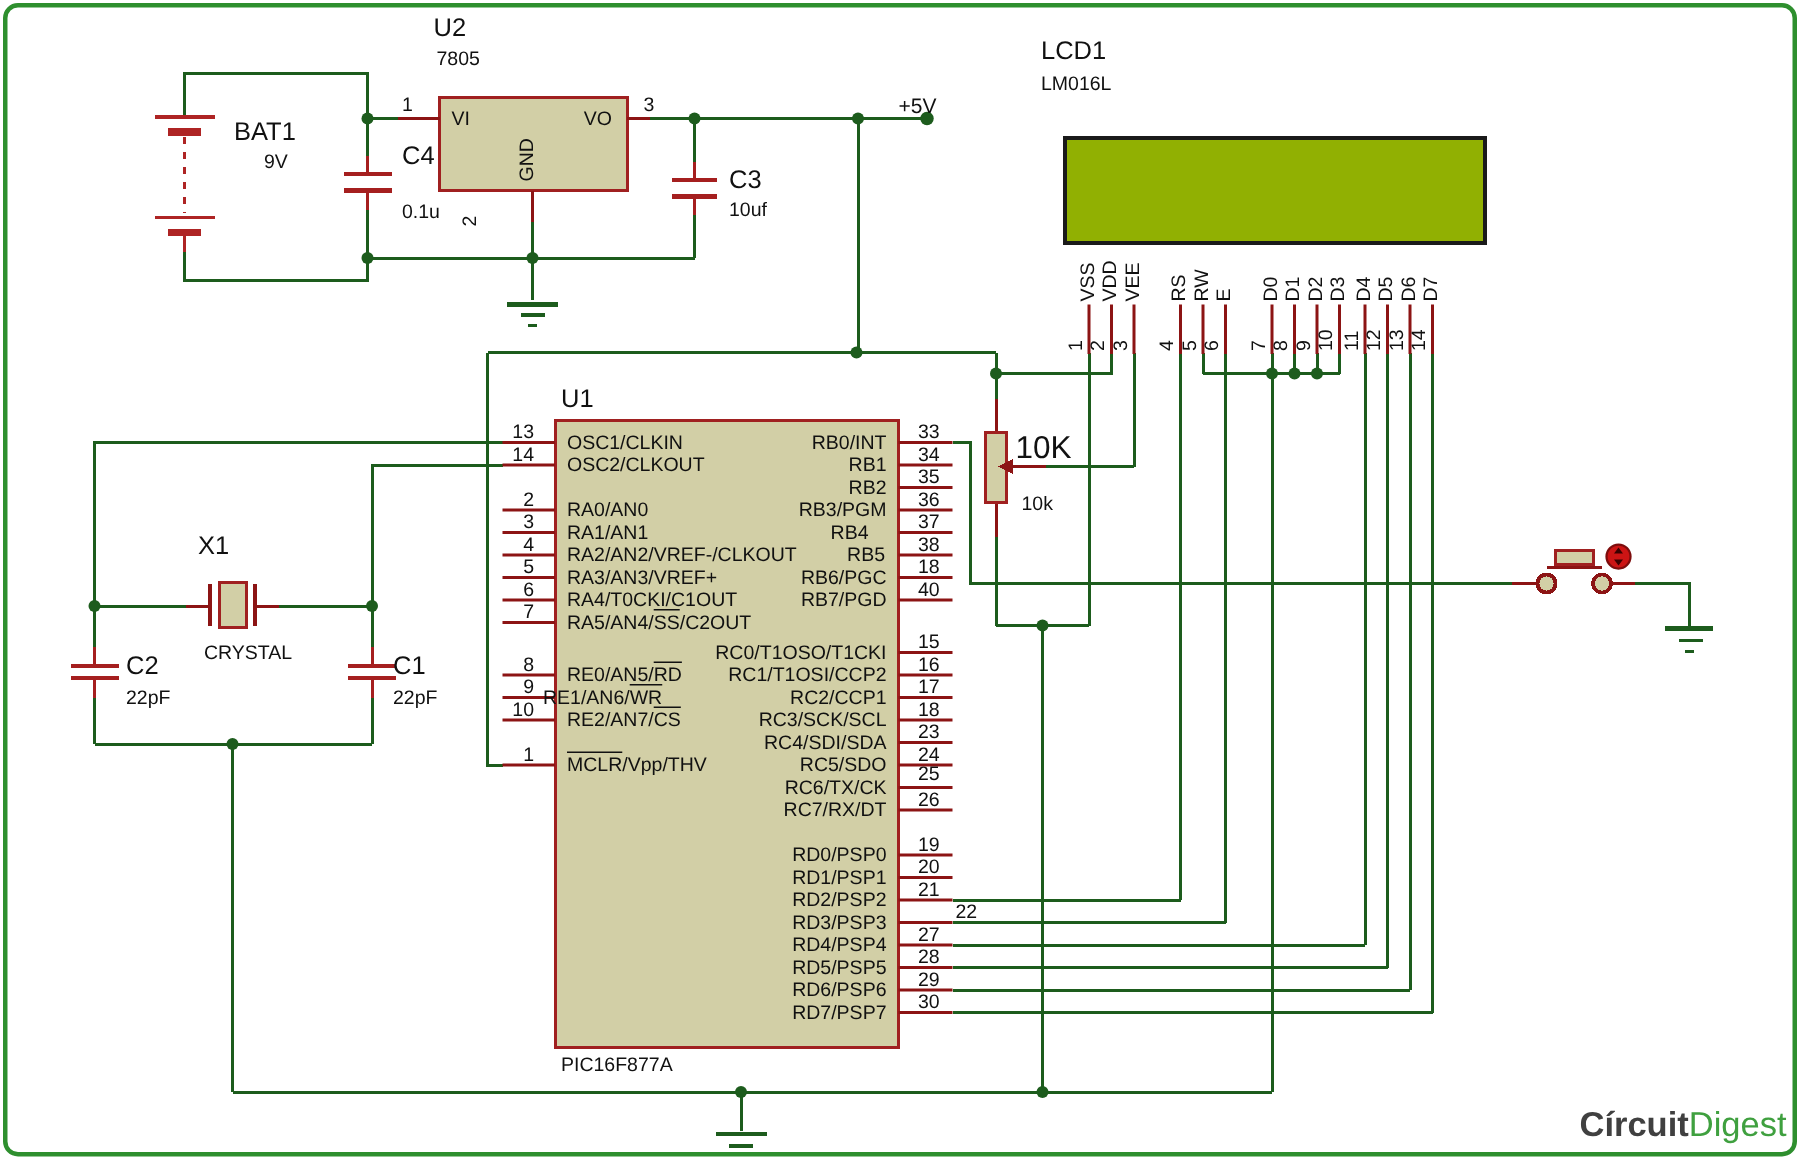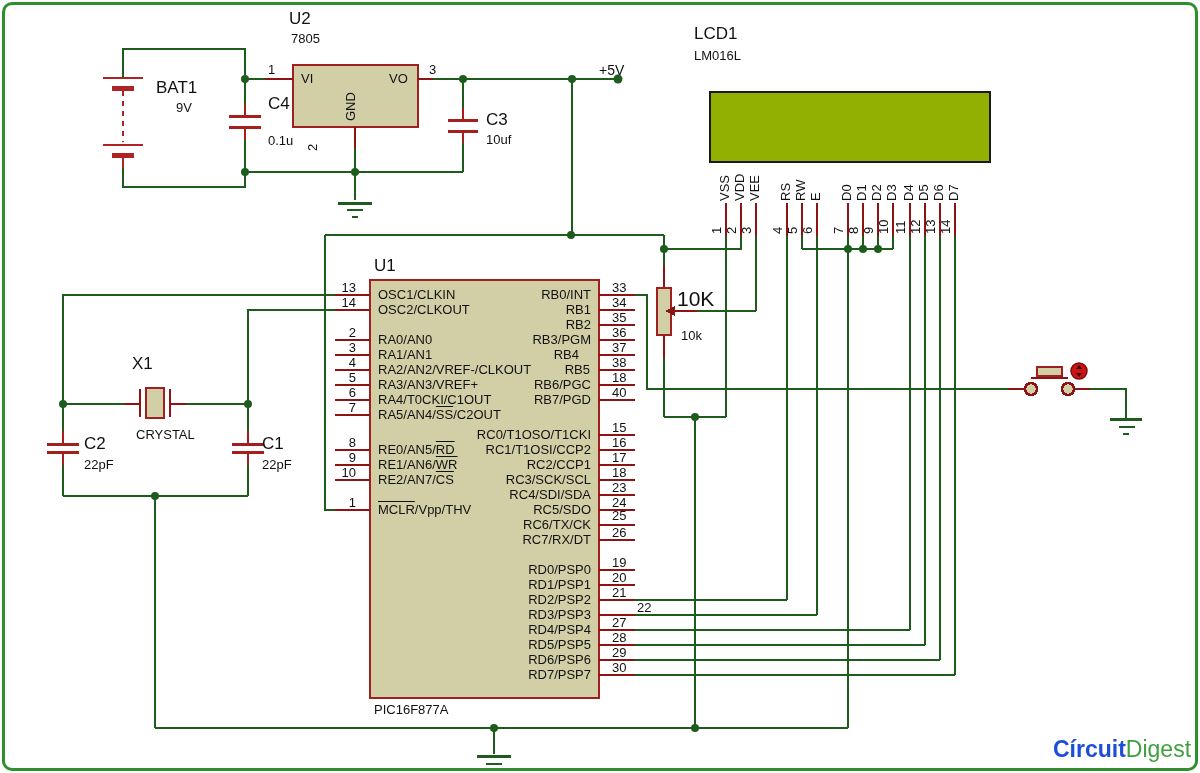--- a/index.html
+++ b/index.html
@@ -12,21 +12,21 @@
   .val{font-size:13px;}
   .pin-lbl{font-size:13px;}
   .pnum{position:absolute;font-size:13px;height:14px;line-height:14px;white-space:nowrap;}
   .pname{position:absolute;font-size:13px;height:16px;line-height:16px;white-space:nowrap;}
   .stub{position:absolute;background:#8c1414;}
   .vtext{position:absolute;transform:rotate(-90deg);transform-origin:0 0;white-space:nowrap;
          font-size:13px;height:14px;line-height:14px;}
   .ol{text-decoration:overline;}
   .big{font-size:21px;}
   .logo{position:absolute;left:1053px;top:736px;font-size:23px;letter-spacing:0px;}
-  .logo .c{color:#1d4ed8;font-weight:700;}
+  .logo .c{color:#404040;font-weight:700;}
   .logo .d{color:#3fa03f;font-weight:400;}
 </style>
 </head>
 <body>
 
 <div class="canvas">
 
 <svg width="1200" height="773">
 
   <g stroke="#1d5c1d" stroke-width="2" fill="none" shape-rendering="crispEdges">
@@ -259,21 +259,21 @@
       <div class="pnum" style="left: 326px; top: 386px; width: 30px; text-align: right;">6</div>
       <div class="pname" style="left: 378px; top: 392px;"><span>RA4/T0CKI/C1OUT</span></div>
       <div class="stub" style="left: 335px; top: 414px; width: 35px; height: 2px;"></div>
       <div class="pnum" style="left: 326px; top: 401px; width: 30px; text-align: right;">7</div>
       <div class="pname" style="left: 378px; top: 407px;"><span>RA5/AN4/</span><span class="ol">SS</span><span>/C2OUT</span></div>
       <div class="stub" style="left: 335px; top: 449px; width: 35px; height: 2px;"></div>
       <div class="pnum" style="left: 326px; top: 436px; width: 30px; text-align: right;">8</div>
       <div class="pname" style="left: 378px; top: 442px;"><span>RE0/AN5/</span><span class="ol">RD</span><span></span></div>
       <div class="stub" style="left: 335px; top: 464px; width: 35px; height: 2px;"></div>
       <div class="pnum" style="left: 326px; top: 451px; width: 30px; text-align: right;">9</div>
-      <div class="pname" style="left: 378px; top: 457px;"><span>RE1/AN6/</span><span class="ol">WR</span><span></span></div>
+      <div class="pname" style="left: 362px; top: 457px;"><span>RE1/AN6/</span><span class="ol">WR</span><span></span></div>
       <div class="stub" style="left: 335px; top: 479px; width: 35px; height: 2px;"></div>
       <div class="pnum" style="left: 326px; top: 466px; width: 30px; text-align: right;">10</div>
       <div class="pname" style="left: 378px; top: 472px;"><span>RE2/AN7/</span><span class="ol">CS</span><span></span></div>
       <div class="stub" style="left: 335px; top: 509px; width: 35px; height: 2px;"></div>
       <div class="pnum" style="left: 326px; top: 496px; width: 30px; text-align: right;">1</div>
       <div class="pname" style="left: 378px; top: 502px;"><span></span><span class="ol">MCLR</span><span>/Vpp/THV</span></div>
       <div class="stub" style="left: 599px; top: 294px; width: 36px; height: 2px;"></div>
       <div class="pnum" style="left: 612px; top: 281px; width: 30px;">33</div>
       <div class="pname" style="left: 380px; top: 287px; width: 211px; text-align: right;"><span>RB0/INT</span></div>
       <div class="stub" style="left: 599px; top: 309px; width: 36px; height: 2px;"></div>

